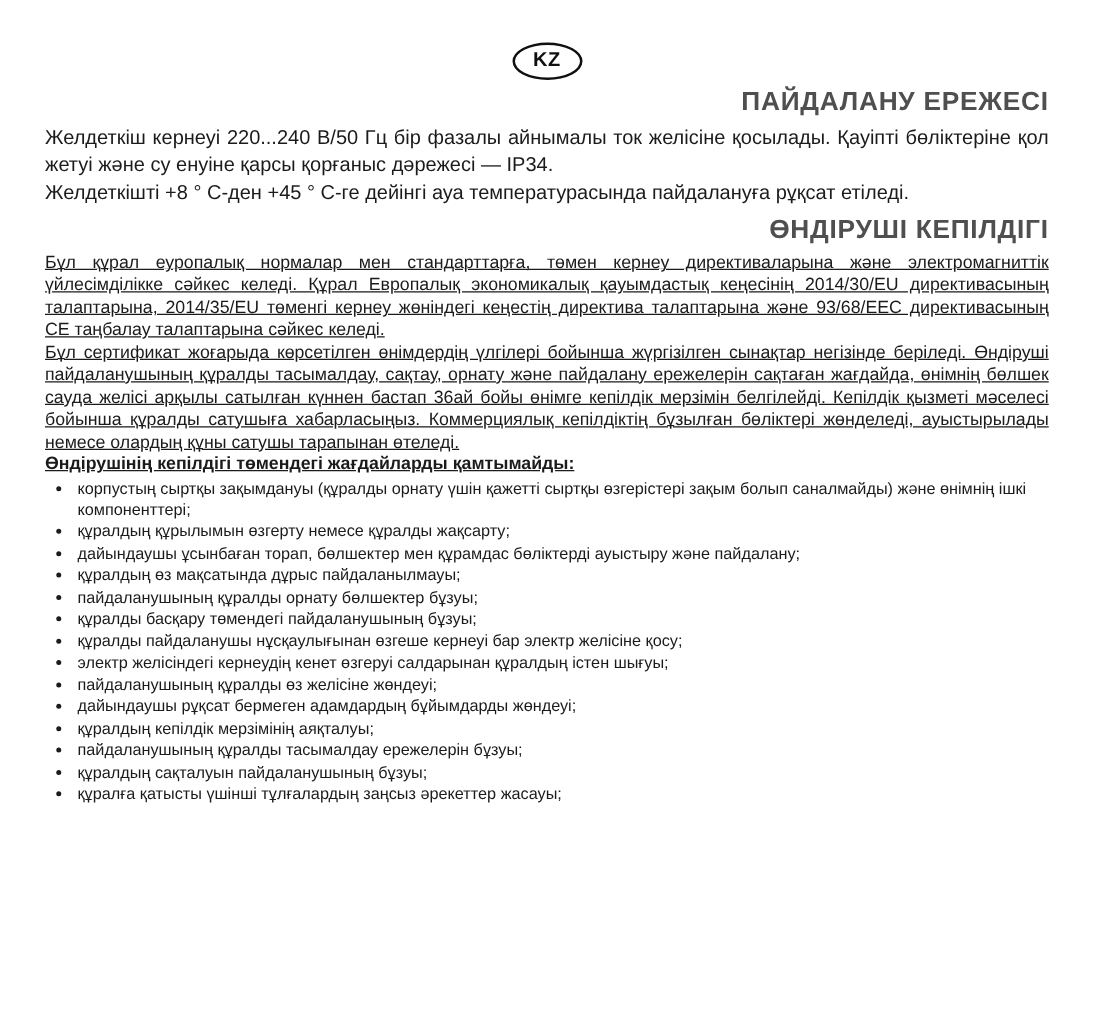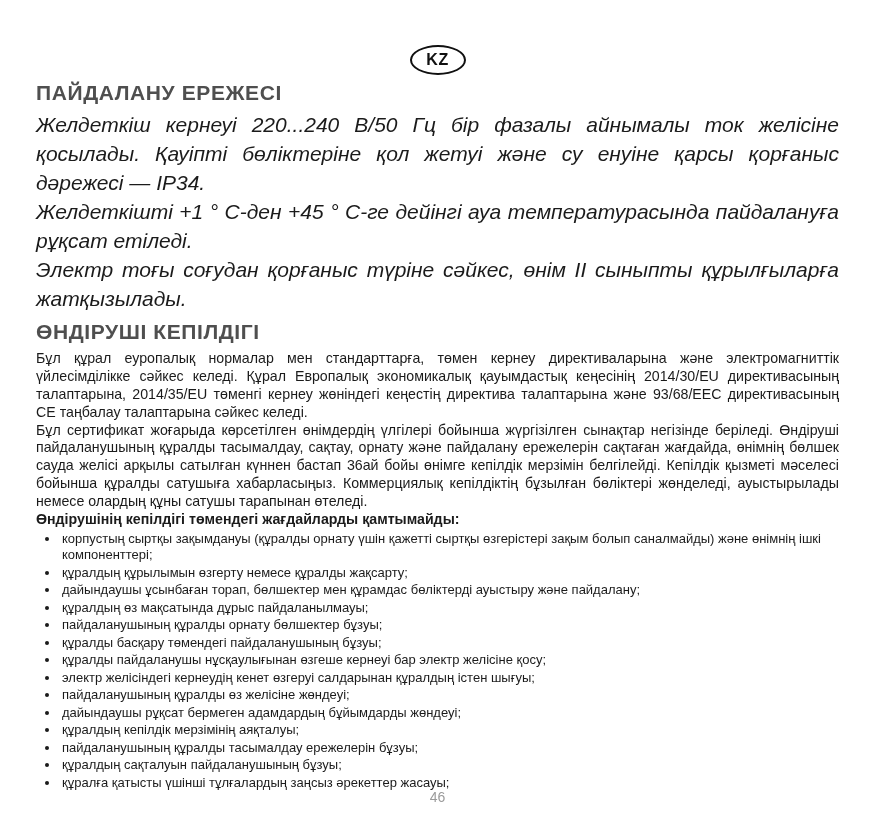--- a/index.html
+++ b/index.html
@@ -10,21 +10,21 @@
   body {
     width: 875px;
     height: 827px;
     position: relative;
     font-family: "Liberation Sans", sans-serif;
     color: #1b1b1b;
     overflow: hidden;
   }
   .page {
     box-sizing: border-box;
-    padding: 45px 36px 0 36px;
+    padding: 34px 36px 0 36px;
     height: 100%;
     position: relative;
   }
   .badge-row {
     display: flex;
     justify-content: center;
     margin-bottom: 4px;
   }
   .lang-badge {
     width: 52px;
@@ -40,35 +40,36 @@
     color: #101010;
   }
   .section-title {
     font-family: "Liberation Sans", sans-serif;
     font-weight: 700;
     font-size: 21px;
     line-height: 1.1;
     color: #4f4f4f;
     letter-spacing: 0.6px;
     margin: 6px 0 7px 0;
+    text-align: right;
   }
   .usage-text p {
     margin: 0;
-    font-size: 21px;
+    font-size: 16px;
     line-height: 1.38;
     text-align: justify;
-    font-style: italic;
   }
   .warranty-block {
   }
   .warranty-text p {
     margin: 0;
     font-size: 14.2px;
     line-height: 1.26;
     text-align: justify;
+    text-decoration: underline;
   }
   .list-intro {
     font-weight: 700;
     font-size: 14.2px;
     line-height: 1.26;
     margin: 0;
   }
   ul.exclusions {
     margin: 2px 0 0 0;
     padding-left: 24px;
@@ -97,22 +98,21 @@
   <div class="badge-row">
     <div class="lang-badge">
       <span>KZ</span>
     </div>
   </div>
 
   <section>
     <h1 class="section-title">ПАЙДАЛАНУ ЕРЕЖЕСІ</h1>
     <div class="usage-text">
       <p>Желдеткіш кернеуі 220...240 В/50 Гц бір фазалы айнымалы ток желісіне қосылады. Қауіпті бөліктеріне қол жетуі және су енуіне қарсы қорғаныс дәрежесі — IP34.</p>
-      <p>Желдеткішті +1 ° С-ден +45 ° С-ге дейінгі ауа температурасында пайдалануға рұқсат етіледі.</p>
-      <p>Электр тоғы соғудан қорғаныс түріне сәйкес, өнім ІІ сыныпты құрылғыларға жатқызылады.</p>
+      <p>Желдеткішті +8 ° С-ден +45 ° С-ге дейінгі ауа температурасында пайдалануға рұқсат етіледі.</p>
     </div>
   </section>
 
   <section class="warranty-block">
     <h1 class="section-title">ӨНДІРУШІ КЕПІЛДІГІ</h1>
     <div class="warranty-text">
       <p>Бұл құрал еуропалық нормалар мен стандарттарға, төмен кернеу директиваларына және электромагниттік үйлесімділікке сәйкес келеді. Құрал Европалық экономикалық қауымдастық кеңесінің 2014/30/EU директивасының талаптарына, 2014/35/EU төменгі кернеу жөніндегі кеңестің директива талаптарына және 93/68/EEC директивасының СЕ таңбалау талаптарына сәйкес келеді.</p>
       <p>Бұл сертификат жоғарыда көрсетілген өнімдердің үлгілері бойынша жүргізілген сынақтар негізінде беріледі. Өндіруші пайдаланушының құралды тасымалдау, сақтау, орнату және пайдалану ережелерін сақтаған жағдайда, өнімнің бөлшек сауда желісі арқылы сатылған күннен бастап 36ай бойы өнімге кепілдік мерзімін белгілейді. Кепілдік қызметі мәселесі бойынша құралды сатушыға хабарласыңыз. Коммерциялық кепілдіктің бұзылған бөліктері жөнделеді, ауыстырылады немесе олардың құны сатушы тарапынан өтеледі.</p>
       <p class="list-intro">Өндірушінің кепілдігі төмендегі жағдайларды қамтымайды:</p>
     </div>
@@ -127,15 +127,14 @@
       <li>электр желісіндегі кернеудің кенет өзгеруі салдарынан құралдың істен шығуы;</li>
       <li>пайдаланушының құралды өз желісіне жөндеуі;</li>
       <li>дайындаушы рұқсат бермеген адамдардың бұйымдарды жөндеуі;</li>
       <li>құралдың кепілдік мерзімінің аяқталуы;</li>
       <li>пайдаланушының құралды тасымалдау ережелерін бұзуы;</li>
       <li>құралдың сақталуын пайдаланушының бұзуы;</li>
       <li>құралға қатысты үшінші тұлғалардың заңсыз әрекеттер жасауы;</li>
     </ul>
   </section>
 
-  <div class="page-number">46</div>
 
 </div>
 
 </body></html>

